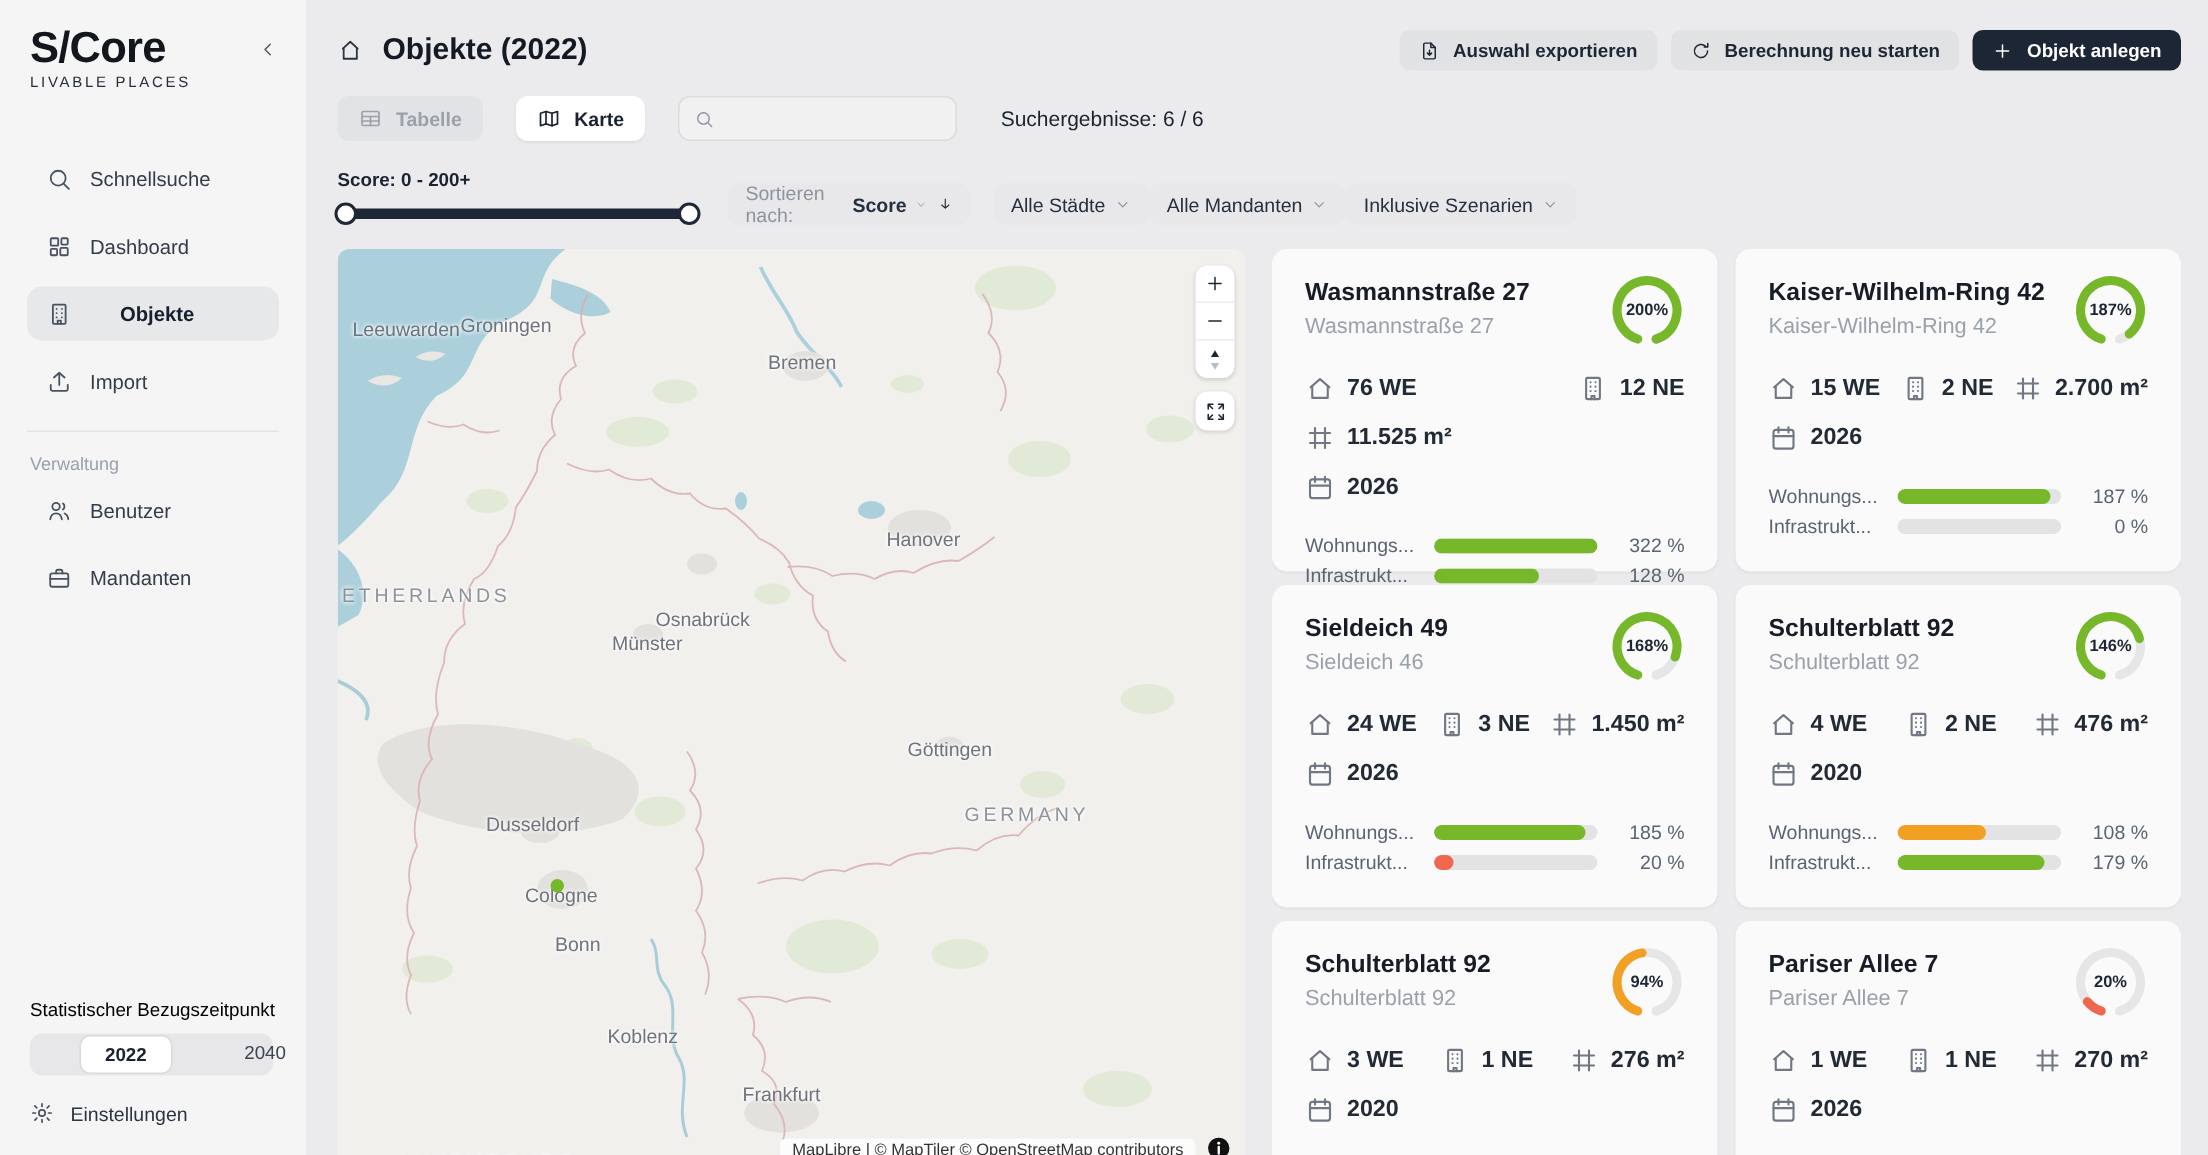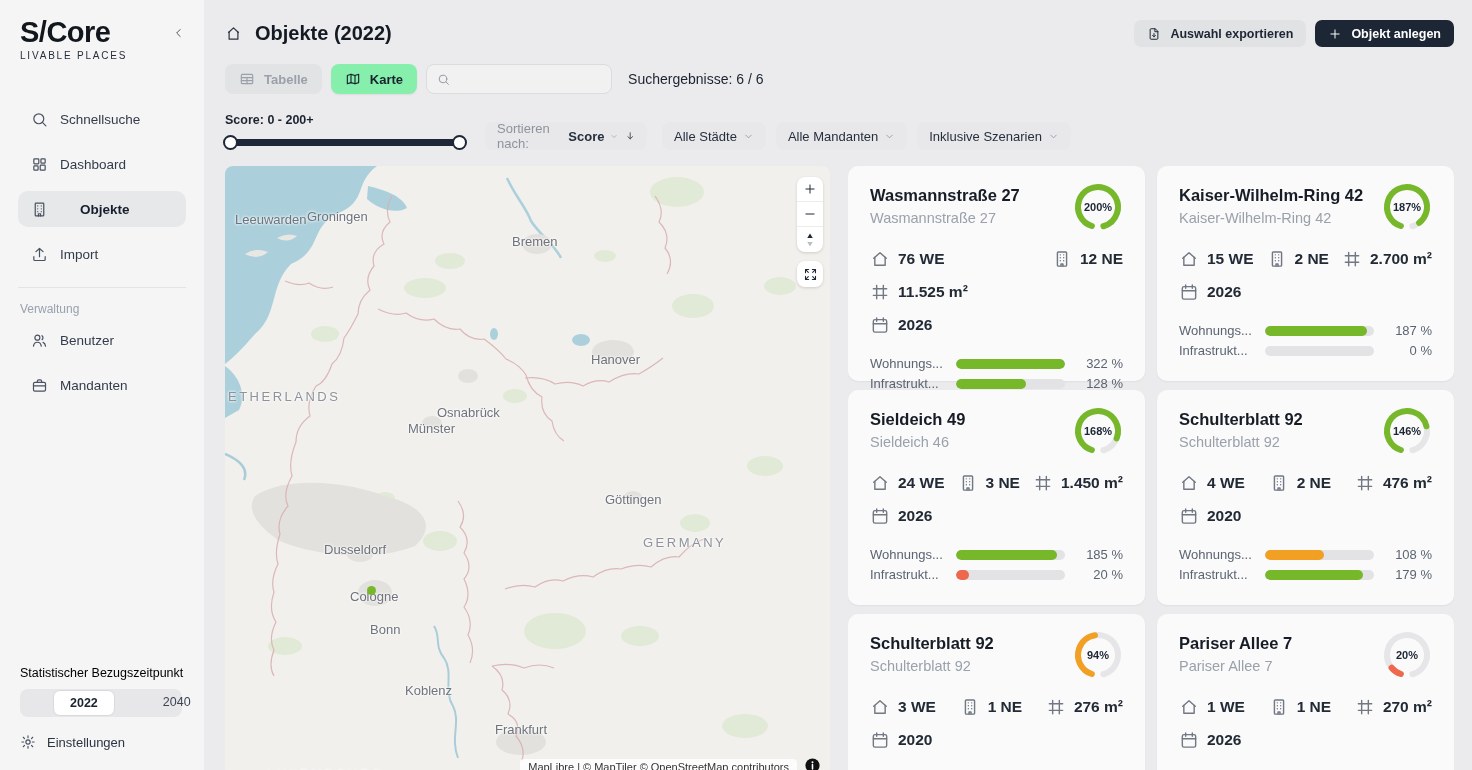--- a/index.html
+++ b/index.html
@@ -32,43 +32,43 @@
   
   .main { flex:1; padding:0 18px 0 21px; position:relative; }
   .hdr { display:flex; align-items:center; justify-content:space-between; margin-top:20px; }
   .hdr-title { display:flex; align-items:center; gap:13px; }
   .hdr-title .home-ic { color:#2a3442; }
   .hdr-title h1 { font-size:20px; font-weight:700; color:#141a24; }
   .hdr-actions { display:flex; gap:9px; }
   .btn { display:flex; align-items:center; gap:9px; height:27px; padding:0 13px; border-radius:7px; background:#e1e2e4; font-size:12.5px; font-weight:600; color:#1d2634; cursor:pointer; border:none; font-family:inherit; }
   .btn.primary { background:#1d2634; color:#fff; }
 
-  .toolbar { display:flex; align-items:center; margin-top:17px; gap:9px; }
+  .toolbar { display:flex; align-items:center; margin-top:17px; gap:22px; }
   .tab { display:flex; align-items:center; gap:9px; height:30px; padding:0 14px; border-radius:8px; font-size:13px; font-weight:600; cursor:pointer; }
   .tab.inactive { background:#e2e3e5; color:#9ba1aa; }
-  .tab.active { background:#86efac; color:#1a2230; box-shadow:0 1px 2px rgba(0,0,0,.06); }
+  .tab.active { background:#ffffff; color:#1a2230; box-shadow:0 1px 2px rgba(0,0,0,.06); }
   .searchbox { display:flex; align-items:center; gap:8px; width:186px; height:30px; background:#f1f1f2; border:1px solid #dcdcde; border-radius:8px; padding:0 10px; color:#8d939d; }
   .searchbox input { border:none; outline:none; background:transparent; width:100%; font-size:13px; font-family:inherit; }
   .results { font-size:14px; font-weight:500; color:#1b2330; margin-left:7px; }
 
   .filter-row { display:flex; align-items:flex-end; margin-top:19px; gap:20px; }
   .score-filter { width:240px; }
   .score-label { font-size:12.5px; font-weight:700; color:#1b2330; }
   .slider { position:relative; height:15px; margin-top:8px; cursor:pointer; }
   .slider-track { position:absolute; left:0; right:0; top:4px; height:7px; border-radius:4px; background:#1d2737; }
   .slider-handle { position:absolute; top:0; width:15px; height:15px; border-radius:50%; background:#fff; border:2.5px solid #1d2737; cursor:grab; }
   .slider-handle.left { left:-2px; }
   .slider-handle.right { right:-2px; }
   .pill { display:flex; align-items:center; gap:6px; height:28px; padding:0 12px; border-radius:8px; background:#e8e8ea; font-size:13px; color:#252f3e; cursor:pointer; }
   .pill .muted { color:#8d939d; }
   .pill b { font-weight:700; }
   .pill .chev { color:#8a909a; }
   .pill.sort { width:162px; }
   .pill.sort .dir { margin-left:auto; color:#1d2634; }
-  .drops { display:flex; gap:10px; margin-left:-5px; }
+  .drops { display:flex; margin-left:-5px; }
 
   
   .content { display:flex; margin-top:16px; height:610px; }
   .map { position:relative; width:605px; height:610px; border-radius:8px; overflow:hidden; background:#f1f0ed; flex-shrink:0; }
   .map-label { position:absolute; font-size:13px; color:#6e737c; white-space:nowrap; text-shadow:0 0 3px #fff,0 0 3px #fff; }
   .map-label.caps { font-size:13px; letter-spacing:2.5px; color:#8d929b; }
   .map-marker { position:absolute; width:9px; height:9px; border-radius:50%; background:#76b82a; }
   .map-ctrl { position:absolute; right:7px; top:11px; width:26px; background:#fff; border-radius:8px; box-shadow:0 1px 3px rgba(0,0,0,.15); overflow:hidden; }
   .map-ctrl .mbtn { height:25px; display:flex; align-items:center; justify-content:center; color:#1d2634; cursor:pointer; border-bottom:1px solid #ececec; }
   .map-ctrl .mbtn:last-child { border-bottom:none; }
@@ -208,20 +208,27 @@
         </span>
       <h1>Objekte (2022)</h1>
     </div>
     <div class="hdr-actions">
       <button class="btn">
         <svg class="ic" width="14" height="14" viewBox="0 0 24 24">
             <path d="M13.5 3H7a1.6 1.6 0 0 0-1.6 1.6v14.8A1.6 1.6 0 0 0 7 21h10a1.6 1.6 0 0 0 1.6-1.6V8.1Z"></path>
             <path d="M13.5 3v5.1h5.1M12 11.2v5.6M9.6 14.4l2.4 2.4 2.4-2.4"></path>
           </svg>
         <span>Auswahl exportieren</span>
+      </button>
+      <button class="btn">
+        <svg class="ic" width="14" height="14" viewBox="0 0 24 24">
+            <path d="M19.5 12a7.5 7.5 0 1 1-2.2-5.3"></path>
+            <path d="M19.7 3.4v4h-4"></path>
+          </svg>
+        <span>Berechnung neu starten</span>
       </button>
       <button class="btn primary">
         <svg class="ic" width="14" height="14" viewBox="0 0 24 24">
             <path d="M12 5v14M5 12h14"></path>
           </svg>
         <span>Objekt anlegen</span>
       </button>
     </div>
   </div>
 

